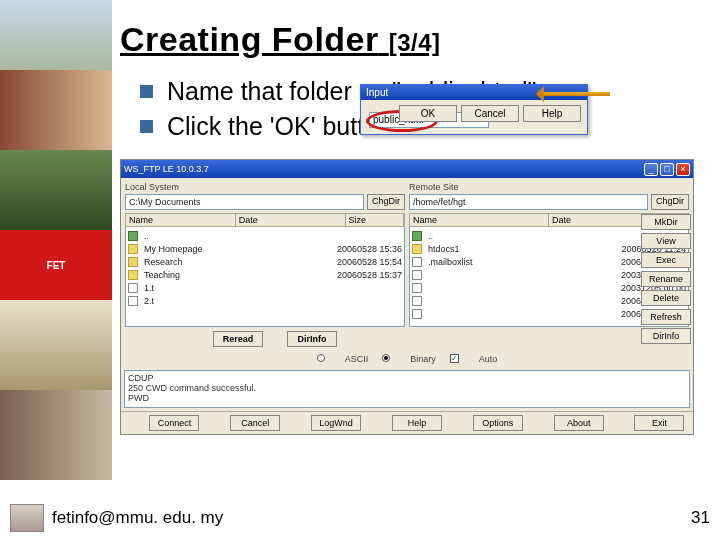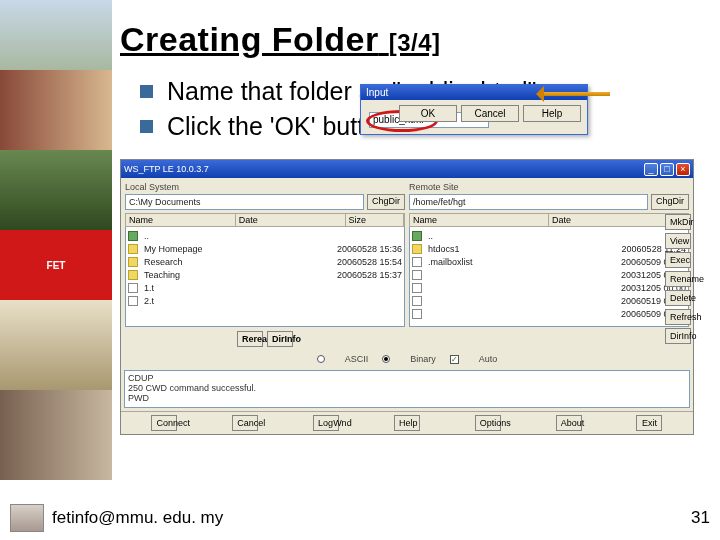--- a/index.html
+++ b/index.html
@@ -122,31 +122,31 @@
   .ficon { width:10px; height:10px; display:inline-block; background:#f0d860; border:1px solid #c0a030; }
   .ficon.file { background:#fff; border-color:#888; }
   .ficon.up { background:#68a860; border-color:#407030; }
 
   .sidebtns {
     margin-top: 16px;
     display:flex; flex-direction:column; gap:3px;
   }
   .sbtn {
     background:#ece9d8; border:1px solid #848484;
-    font-size:9px; padding:2px 4px; width:26px; text-align:center;
+    font-size:9px; padding:2px 4px; width:50px; text-align:center;margin-left:20px;
   }
   .lowerbtns {
     display:flex; justify-content:center; gap:4px; margin-top:4px;font-weight:bold;
   }
   .modes {
     display:flex; gap:14px; justify-content:center;
     font-size:9px; padding:3px 0;
     color:#444;
   }
-  .radio { display:flex; align-items:center; gap:20px; }
+  .radio { display:flex; align-items:flex-start; gap:20px; }
   .rcirc { width:8px;height:8px;border:1px solid #555;border-radius:50%;background:#fff;display:inline-flex;align-items:center;justify-content:center;}
   .rcirc.on::after{content:'';width:4px;height:4px;background:#000;border-radius:50%;}
   .chk { width:9px;height:9px;border:1px solid #555;background:#fff;display:inline-flex;align-items:center;justify-content:center;font-size:8px;color:#2a6e2a;}
   .log {
     background:#fff; border:1px solid #7f9db9; margin:3px;
     padding:2px 3px; font-size:9px; height:38px; color:#333;
   }
   .bottombar {
     display:flex; justify-content:space-around;
     padding:3px; border-top:1px solid #aca899;

